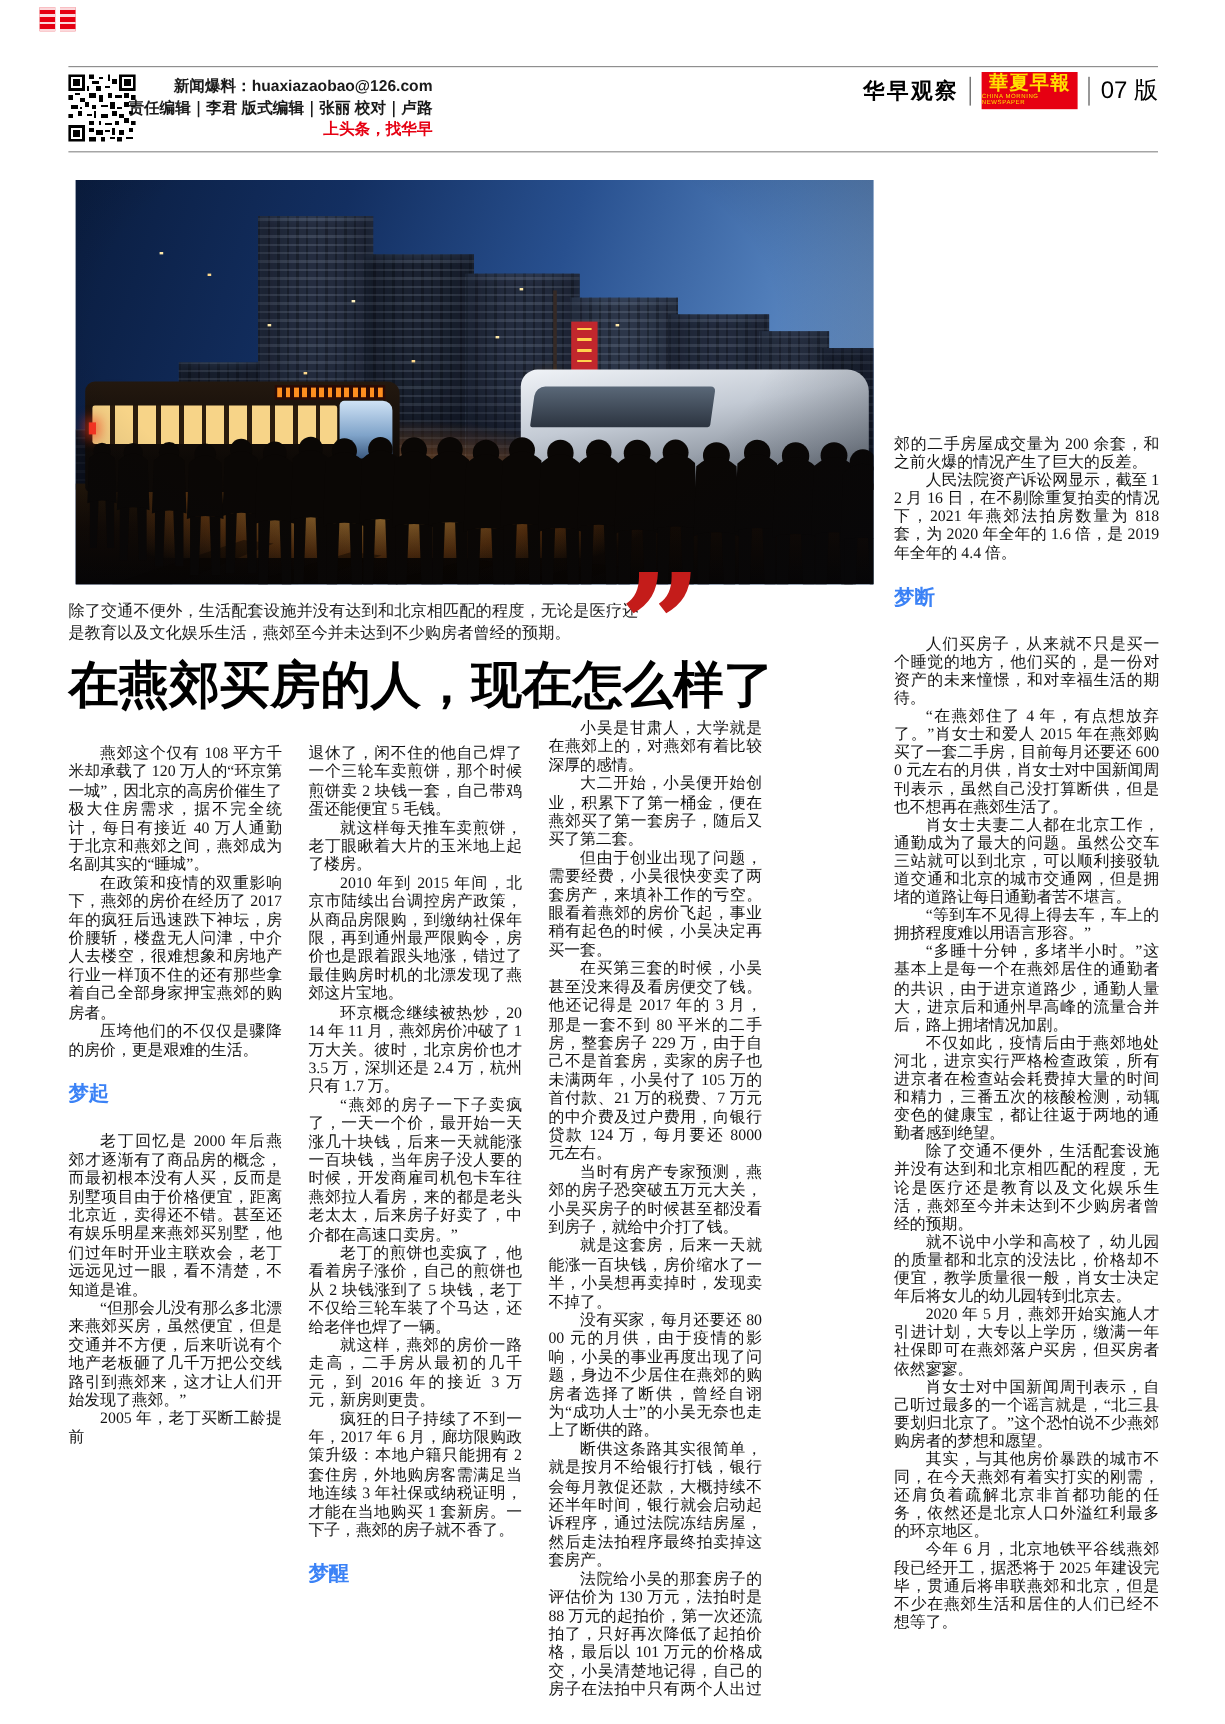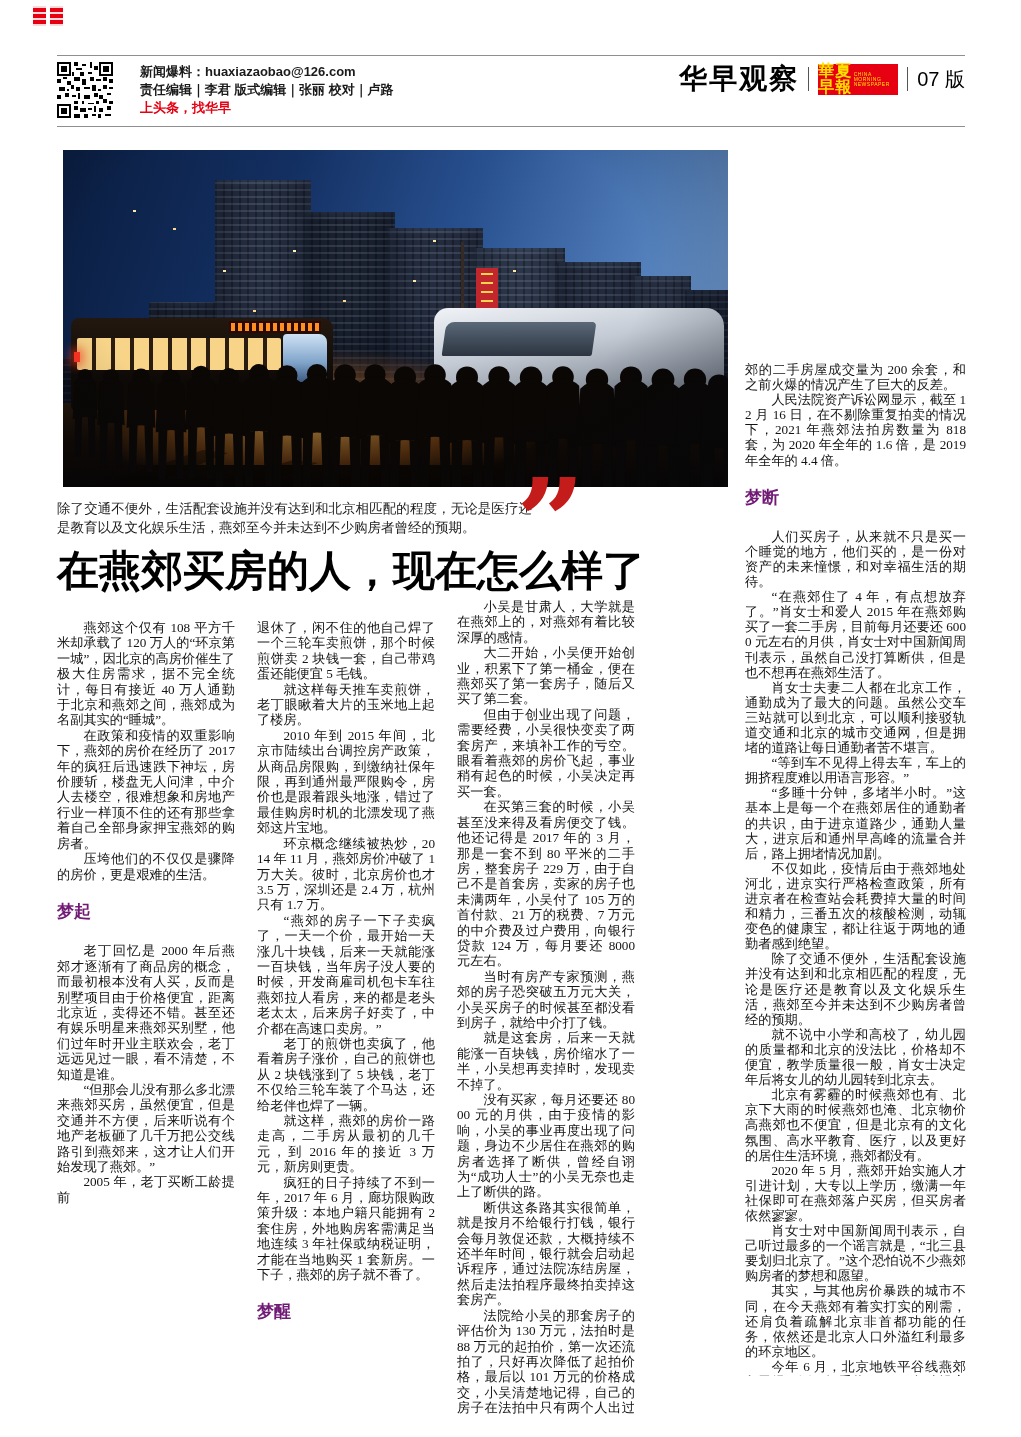--- a/index.html
+++ b/index.html
@@ -5,26 +5,26 @@
   html,body{margin:0;padding:0;background:#ffffff;}
   .page{position:relative;width:1021px;height:1437px;background:#fff;overflow:hidden;
         font-family:"Liberation Sans","DejaVu Sans",sans-serif;color:#111;}
   .abs{position:absolute;}
 
   
   .rule{position:absolute;left:57px;width:908px;height:0;border-top:1px solid #8f8f8f;}
   .reg-mark{position:absolute;width:13px;height:20px;background:#e60012;
             background-image:repeating-linear-gradient(0deg,rgba(255,255,255,.85) 0 2px,transparent 2px 6px);}
   .qr{left:57px;top:62px;width:56px;height:56px;}
-  .header-text{left:140px;top:63px;font-size:13px;line-height:18px;font-weight:700;color:#1a1a1a;}
+  .header-text{left:107px;top:63px;font-size:13px;line-height:18px;font-weight:700;color:#1a1a1a;text-align:right;}
   .header-text .slogan{color:#e60012;}
   .masthead{right:56px;top:60px;display:flex;align-items:center;gap:9px;}
-  .m-section{font-size:28px;font-weight:700;letter-spacing:2px;color:#000;}
+  .m-section{font-size:18px;font-weight:700;letter-spacing:2px;color:#000;}
   .m-div{width:1px;height:24px;background:#555;}
-  .m-logo{width:80px;height:31px;background:#e60012;display:flex;flex-direction:row;
+  .m-logo{width:80px;height:31px;background:#e60012;display:flex;flex-direction:column;
           align-items:center;justify-content:center;line-height:1;}
   .m-logo .cn{font-family:"Liberation Serif","DejaVu Serif",serif;font-weight:700;
               font-size:16px;color:#ffe100;letter-spacing:1px;}
   .m-logo .en{font-size:5px;color:#ffe100;letter-spacing:.5px;margin-top:1px;}
   .m-page{font-size:20px;color:#000;}
 
   
   .photo{left:63px;top:150px;width:665px;height:337px;overflow:hidden;
          background:linear-gradient(108deg,#0a1d40 0%,#132f61 30%,#28508f 55%,#4f7cb8 78%,#7ba3d4 100%);}
   .tower{position:absolute;
@@ -75,21 +75,21 @@
             font-size:120px;line-height:1;color:#c41c1a;font-weight:700;}
   .headline{left:57px;top:543px;font-size:42px;font-weight:900;letter-spacing:0;
             color:#000;white-space:nowrap;font-family:"Liberation Sans","DejaVu Sans",sans-serif;}
 
   
   .col{position:absolute;font-family:"Liberation Serif","DejaVu Serif",serif;
        font-size:13.2px;line-height:15.4px;text-align:justify;color:#131313;overflow:hidden;}
   .col p{margin:0;text-indent:2em;word-break:break-all;}
   .col p.noind{text-indent:0;}
   .sec{font-family:"Liberation Sans","DejaVu Sans",sans-serif;font-size:17px;font-weight:700;
-       margin:22px 0 24px;color:#701a75;}
+       margin:22px 0 24px;color:#3b82f6;}
   .col1{left:57px;top:620px;width:178px;height:816px;}
   .col2{left:257px;top:620px;width:178px;height:816px;}
   .col3{left:457px;top:599px;width:178px;height:816px;}
   .col4{left:745px;top:362px;width:221px;height:1014px;line-height:15.1px;}
 </style>
 </head>
 <body>
 
 <div class="page">
 
@@ -248,20 +248,19 @@
     <p>人民法院资产诉讼网显示，截至 12 月 16 日，在不剔除重复拍卖的情况下，2021 年燕郊法拍房数量为 818 套，为 2020 年全年的 1.6 倍，是 2019 年全年的 4.4 倍。</p>
     <h3 class="sec">梦断</h3>
     <p>人们买房子，从来就不只是买一个睡觉的地方，他们买的，是一份对资产的未来憧憬，和对幸福生活的期待。</p>
     <p>“在燕郊住了 4 年，有点想放弃了。”肖女士和爱人 2015 年在燕郊购买了一套二手房，目前每月还要还 6000 元左右的月供，肖女士对中国新闻周刊表示，虽然自己没打算断供，但是也不想再在燕郊生活了。</p>
     <p>肖女士夫妻二人都在北京工作，通勤成为了最大的问题。虽然公交车三站就可以到北京，可以顺利接驳轨道交通和北京的城市交通网，但是拥堵的道路让每日通勤者苦不堪言。</p>
     <p>“等到车不见得上得去车，车上的拥挤程度难以用语言形容。”</p>
     <p>“多睡十分钟，多堵半小时。”这基本上是每一个在燕郊居住的通勤者的共识，由于进京道路少，通勤人量大，进京后和通州早高峰的流量合并后，路上拥堵情况加剧。</p>
     <p>不仅如此，疫情后由于燕郊地处河北，进京实行严格检查政策，所有进京者在检查站会耗费掉大量的时间和精力，三番五次的核酸检测，动辄变色的健康宝，都让往返于两地的通勤者感到绝望。</p>
     <p>除了交通不便外，生活配套设施并没有达到和北京相匹配的程度，无论是医疗还是教育以及文化娱乐生活，燕郊至今并未达到不少购房者曾经的预期。</p>
     <p>就不说中小学和高校了，幼儿园的质量都和北京的没法比，价格却不便宜，教学质量很一般，肖女士决定年后将女儿的幼儿园转到北京去。</p>
-    <p>北京有雾霾的时候燕郊也有、北京下大雨的时候燕郊也淹、北京物价高燕郊也不便宜，但是北京有的文化氛围、高水平教育、医疗，以及更好的居住生活环境，燕郊都没有。</p>
     <p>2020 年 5 月，燕郊开始实施人才引进计划，大专以上学历，缴满一年社保即可在燕郊落户买房，但买房者依然寥寥。</p>
     <p>肖女士对中国新闻周刊表示，自己听过最多的一个谣言就是，“北三县要划归北京了。”这个恐怕说不少燕郊购房者的梦想和愿望。</p>
     <p>其实，与其他房价暴跌的城市不同，在今天燕郊有着实打实的刚需，还肩负着疏解北京非首都功能的任务，依然还是北京人口外溢红利最多的环京地区。</p>
     <p>今年 6 月，北京地铁平谷线燕郊段已经开工，据悉将于 2025 年建设完毕，贯通后将串联燕郊和北京，但是不少在燕郊生活和居住的人们已经不想等了。</p>
   </div>
 
 </div>
 
 </body></html>

